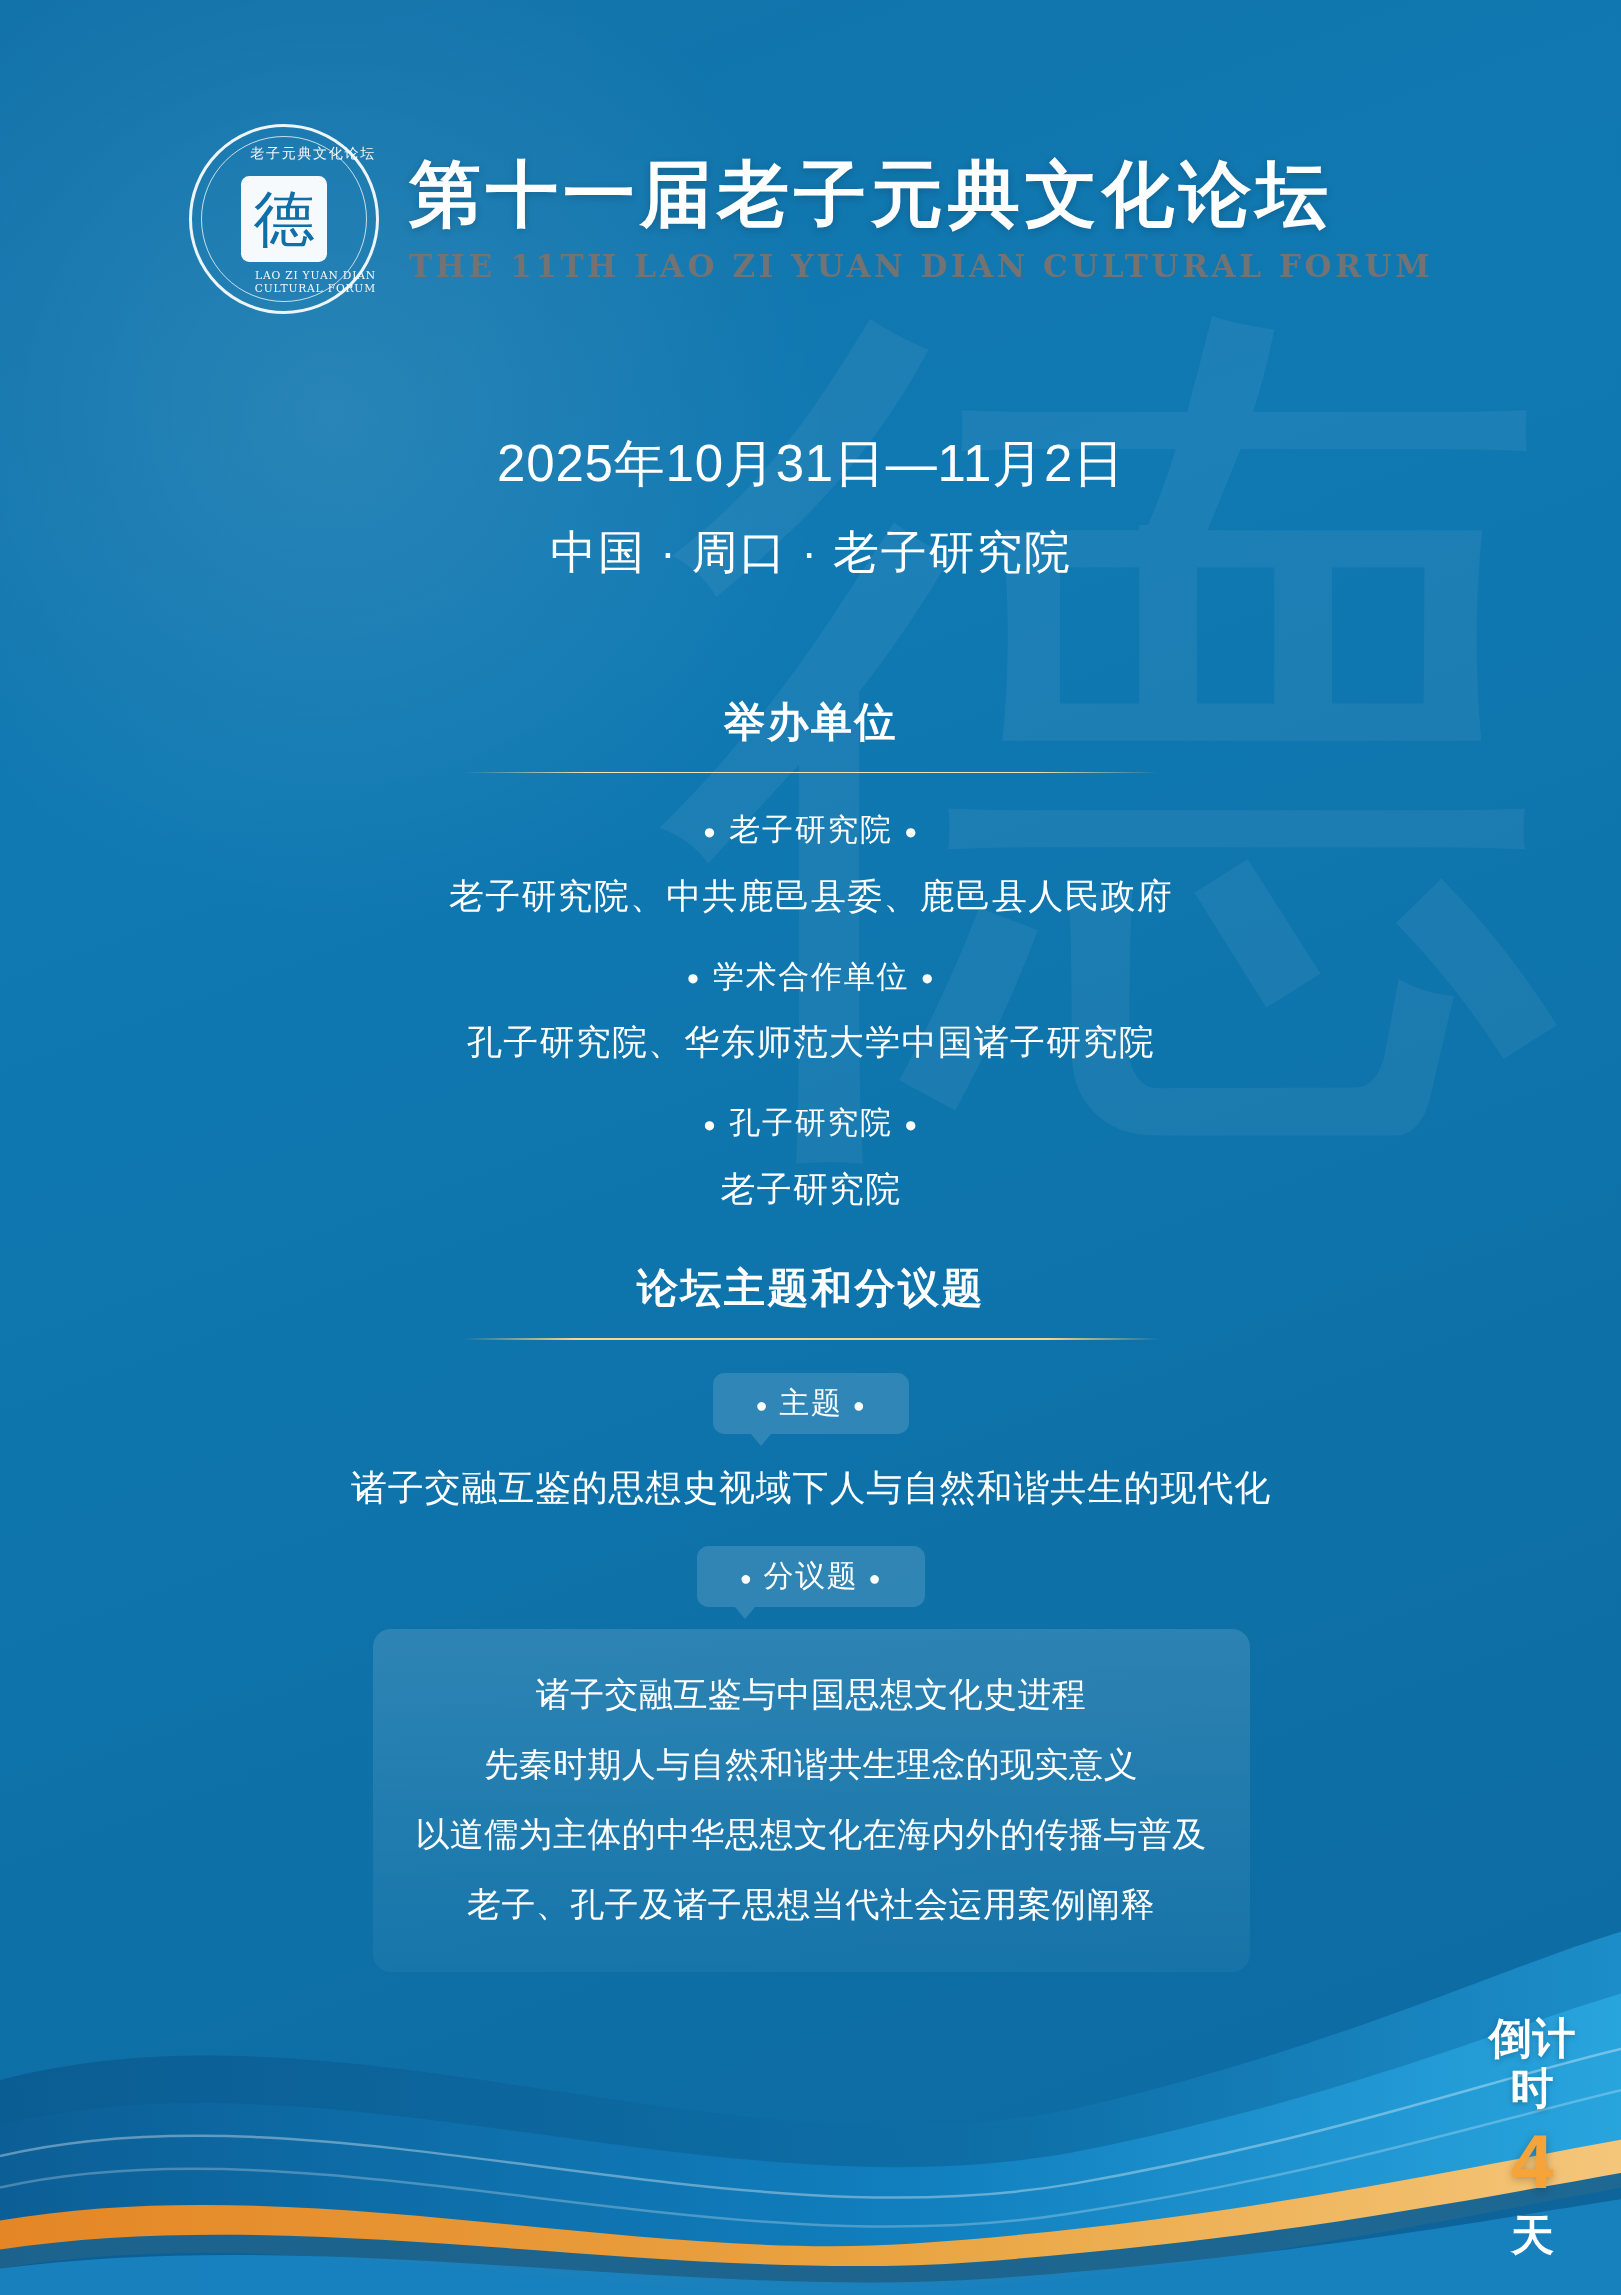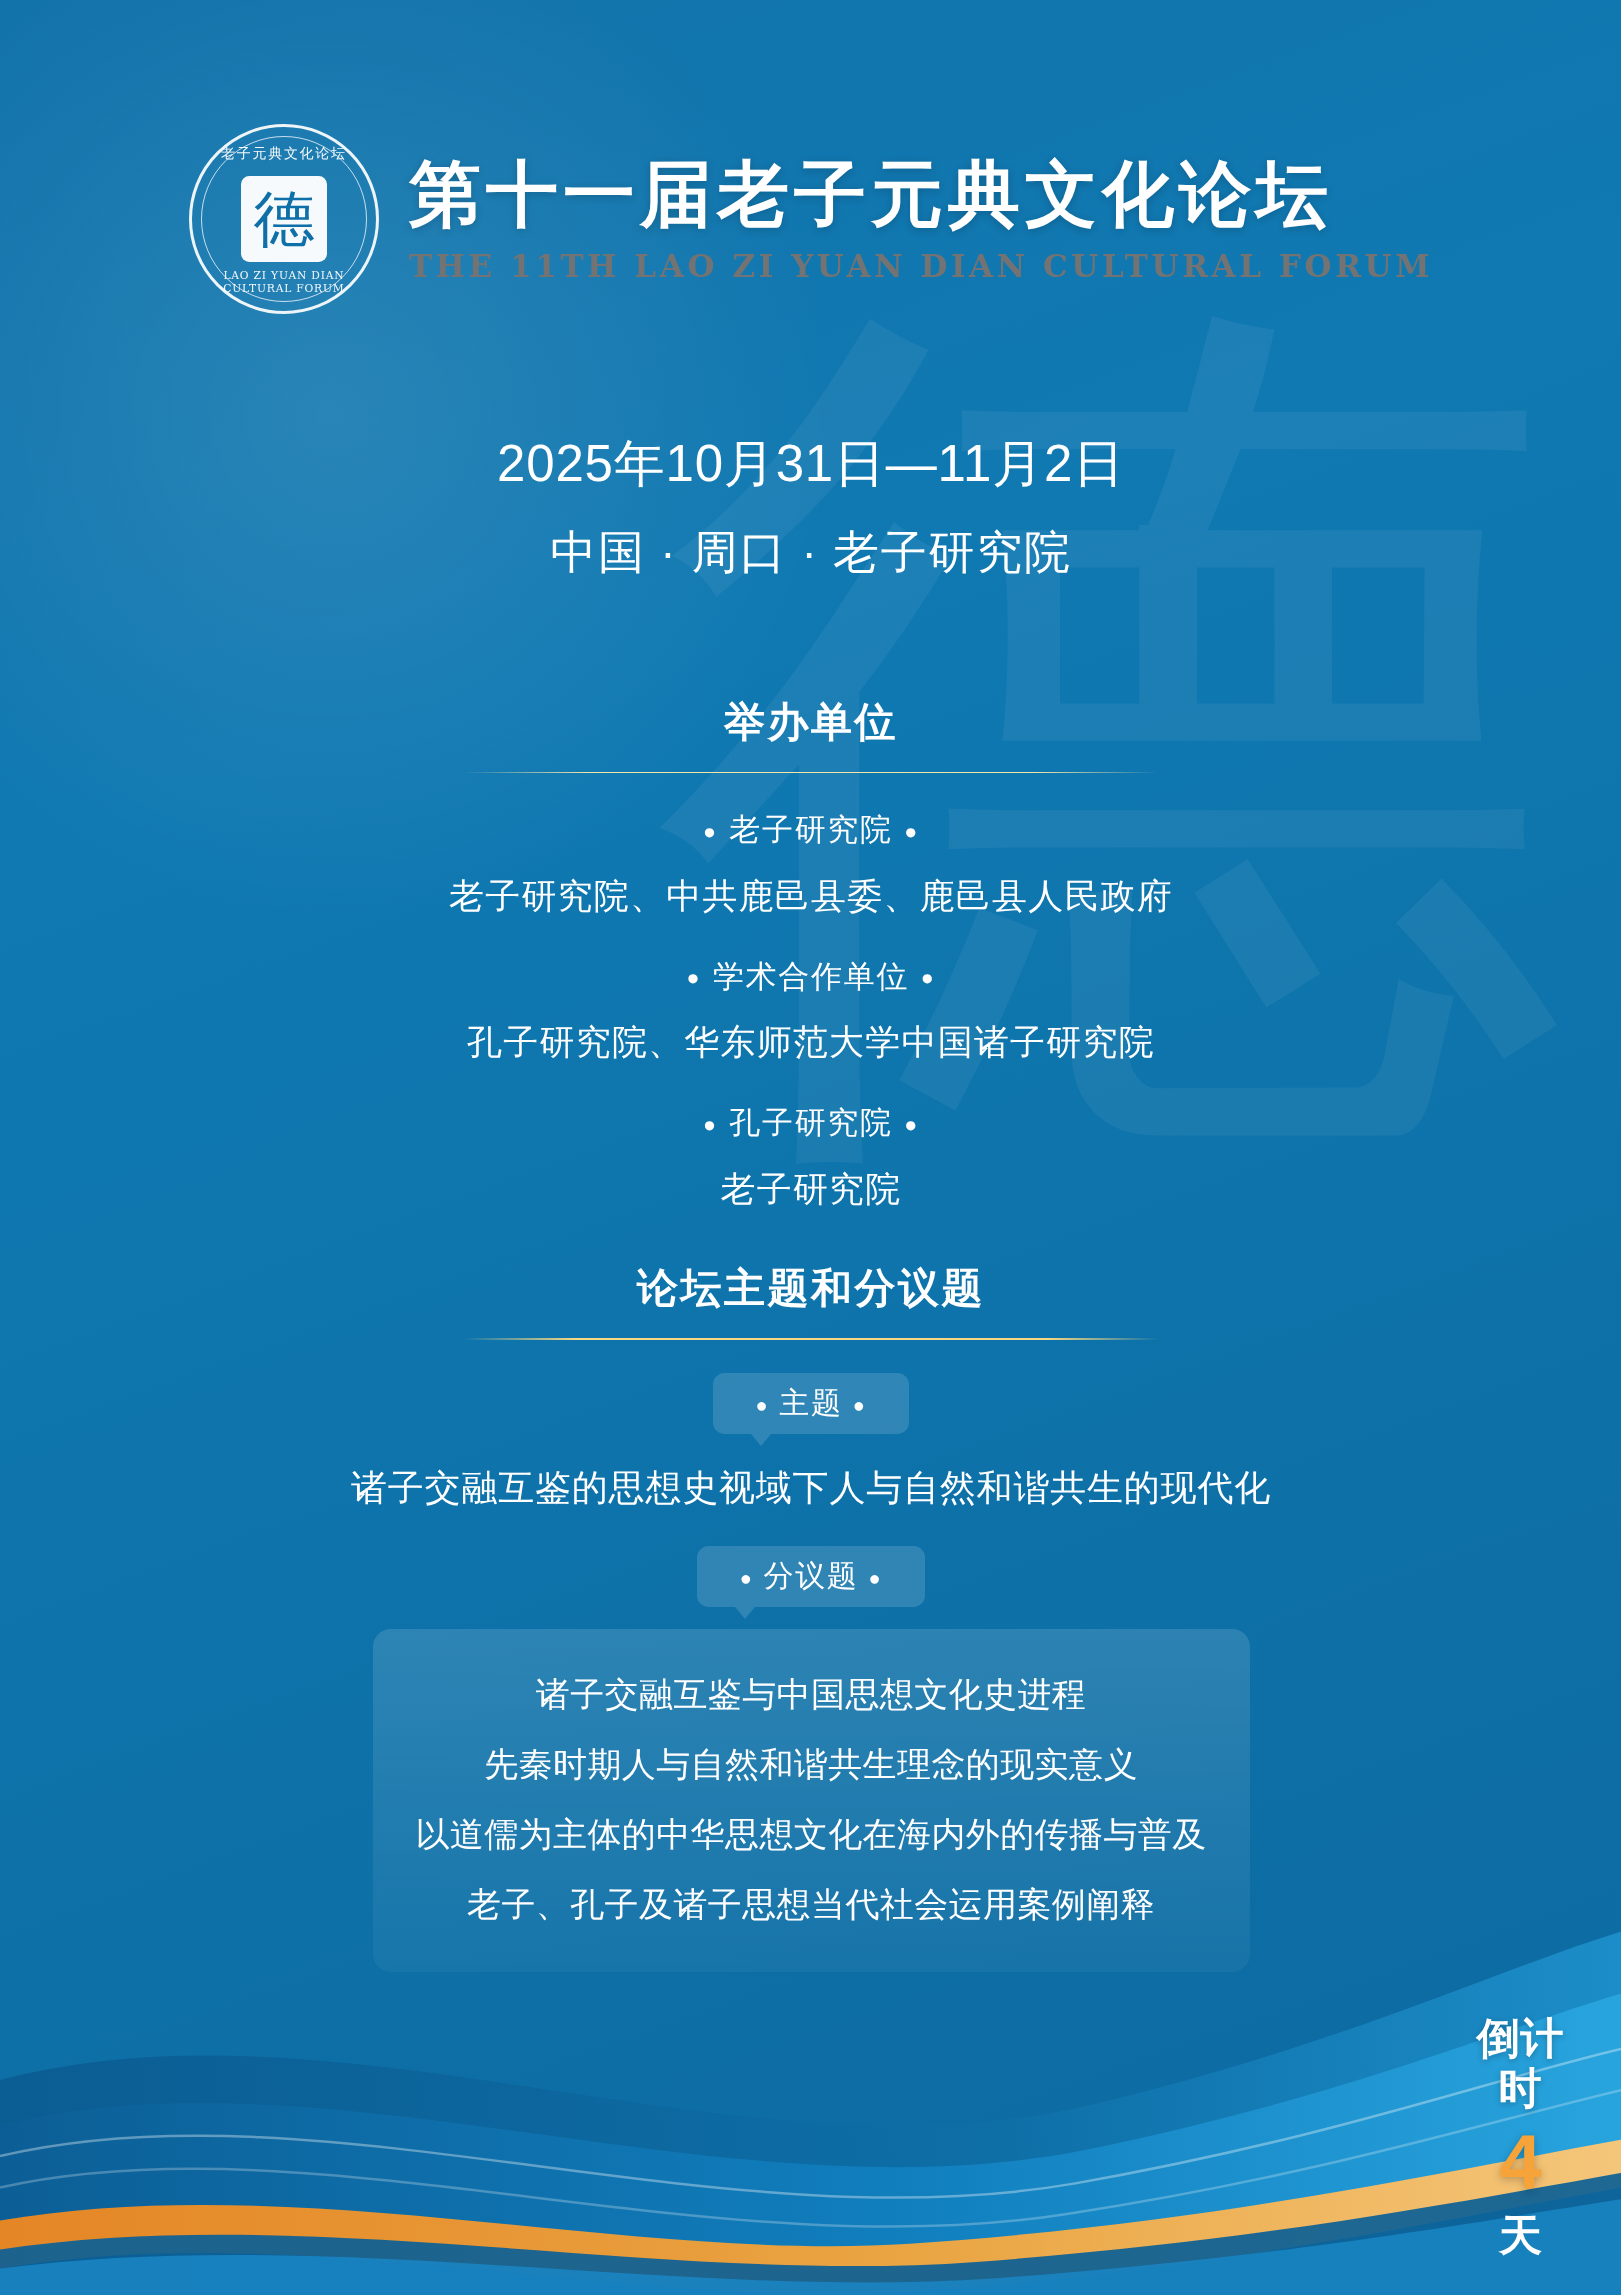--- a/index.html
+++ b/index.html
@@ -75,21 +75,21 @@
     background: rgba(255,255,255,0.96);
     color: #0f6fa8;
     font-family: "DejaVu Serif", serif;
     font-size: 61px;
     line-height: 86px;
     text-align: center;
   }
   .seal-ring-top, .seal-ring-bottom {
     position: absolute;
     left: 0; right: 0;
-    text-align: center;
+    text-align: right;
     font-size: 14px;
     letter-spacing: 1.7px;
     color: rgba(255,255,255,0.95);
     font-family: "DejaVu Serif", serif;
   }
   .seal-ring-top { top: 18px; }
   .seal-ring-bottom { bottom: 16.5px; font-size: 10.7px; letter-spacing: 0.8px; }
 
   .title-block { text-align: left; }
   .title-cn {
@@ -208,21 +208,21 @@
     line-height: 1.0;
     padding: 18px 0;
   }
 
   
   .waves { position: absolute; left: 0; bottom: 0; width: 1622px; height: 463px; }
 
   
   .countdown {
     position: absolute;
-    right: 52px;
+    right: 40px;
     bottom: 30px;
     width: 99px;
     text-align: center;
     color: #ffffff;
   }
   .cd-label {
     font-size: 43px;
     font-weight: bold;
     line-height: 1.16;
     letter-spacing: 0.8px;

